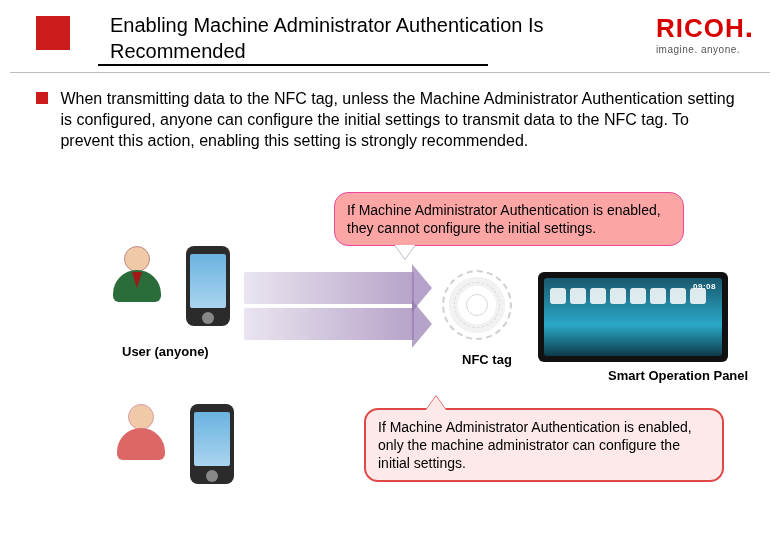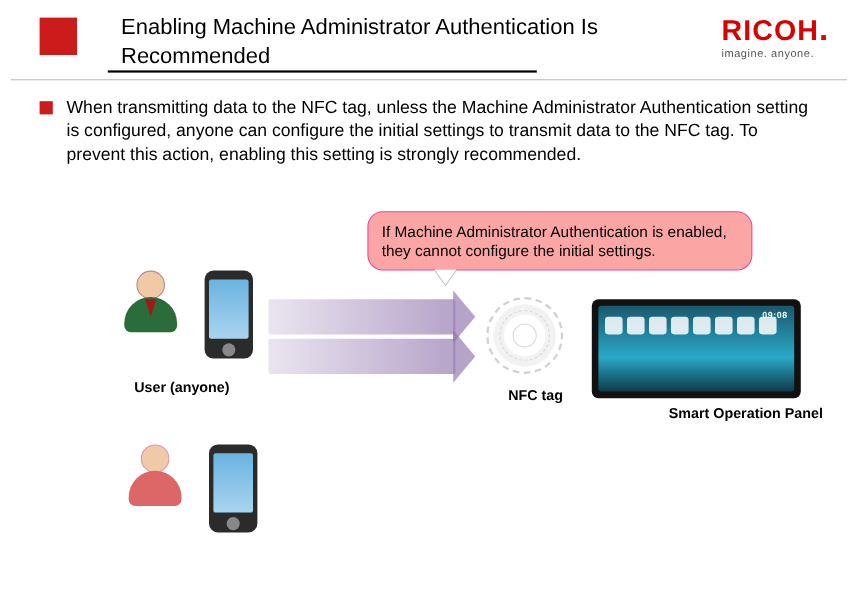--- a/index.html
+++ b/index.html
@@ -99,20 +99,23 @@
       <div class="icon"></div>
       <div class="icon"></div>
       <div class="icon"></div>
       <div class="icon"></div>
       <div class="icon"></div>
       <div class="icon"></div>
     </div>
   </div>
   <div class="label" style="top:368px; left:566px;margin-left:42px;">Smart Operation Panel</div>
 
+  <div class="callout red" style="top:408px; left:364px; width:360px;">
+    <span>If Machine Administrator Authentication is enabled, only the machine administrator can configure the initial settings.</span>
+  </div>
 
   <div class="user-icon casual" style="top:404px; left:112px;">
     <div class="head"></div>
     <div class="body"></div>
   </div>
   <div class="phone" style="top:404px; left:190px;">
     <div class="screen"></div>
     <div class="btn"></div>
   </div>
 

